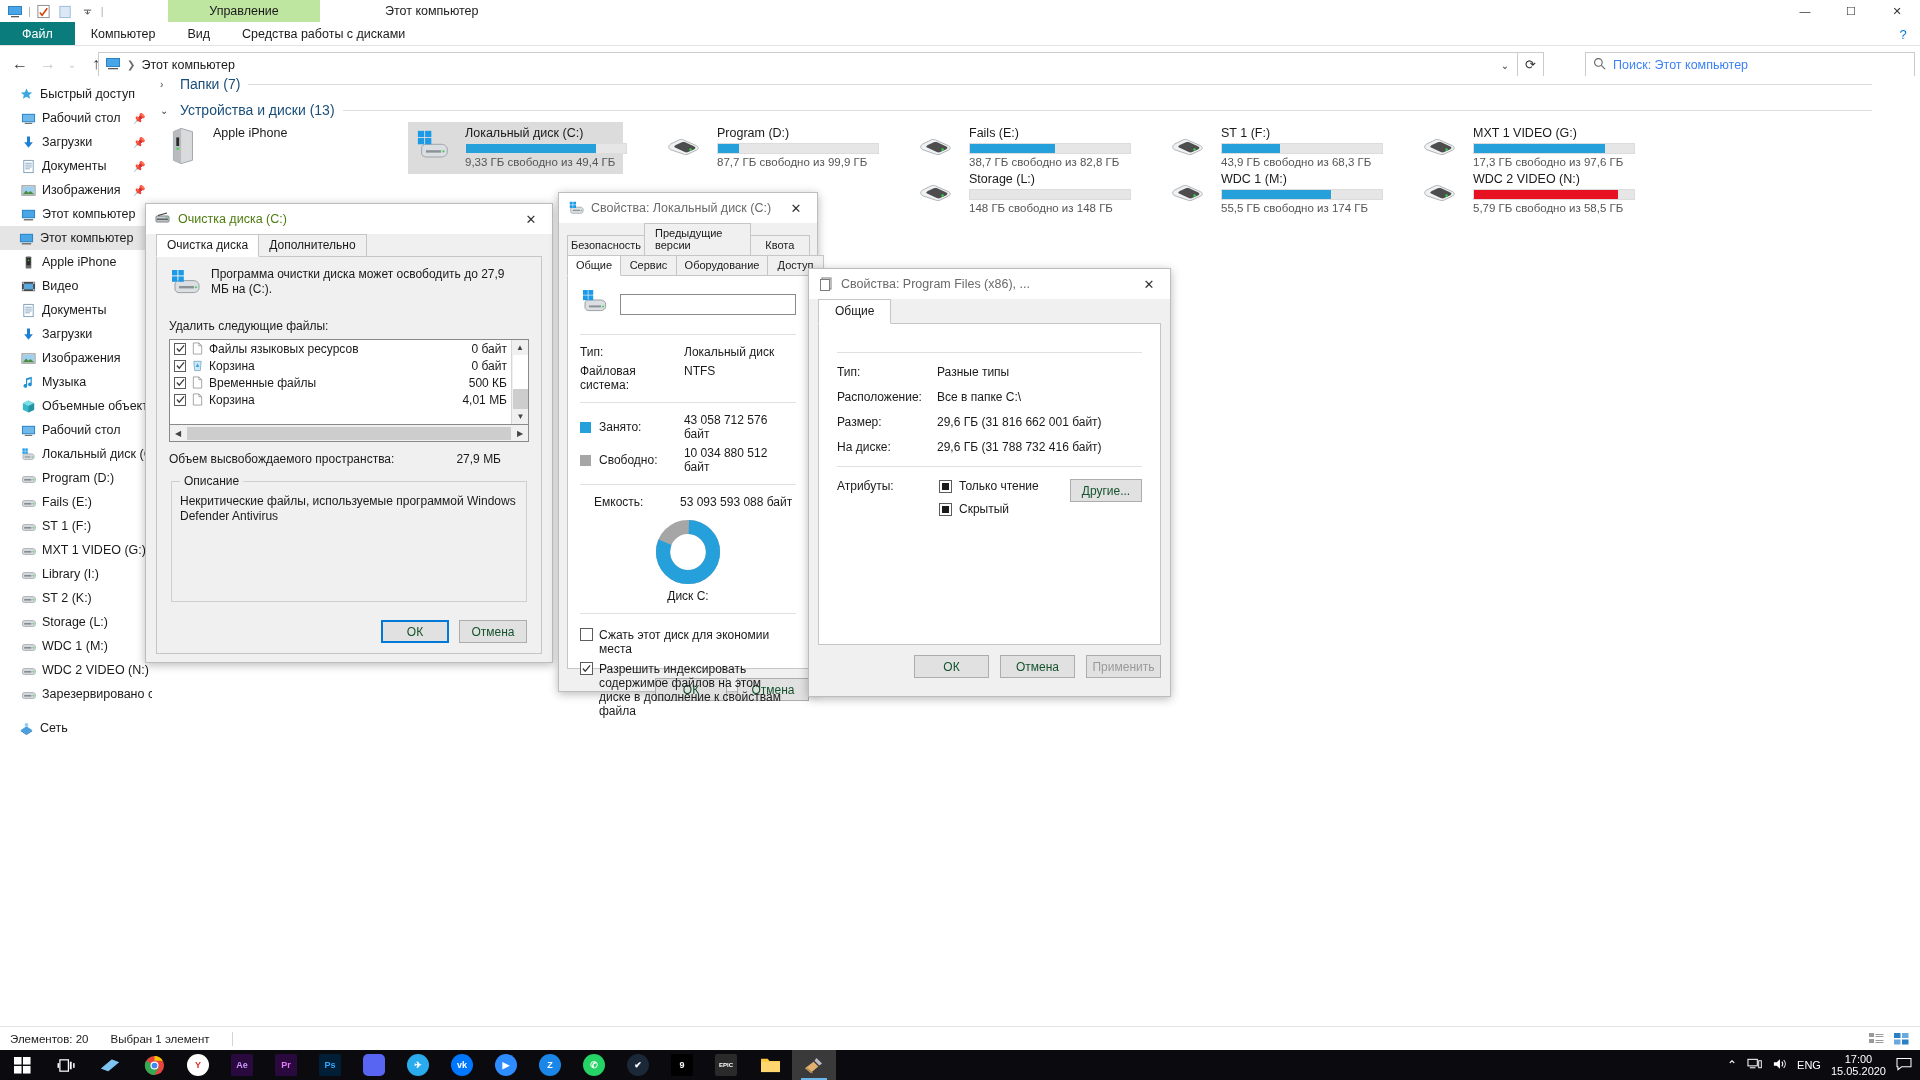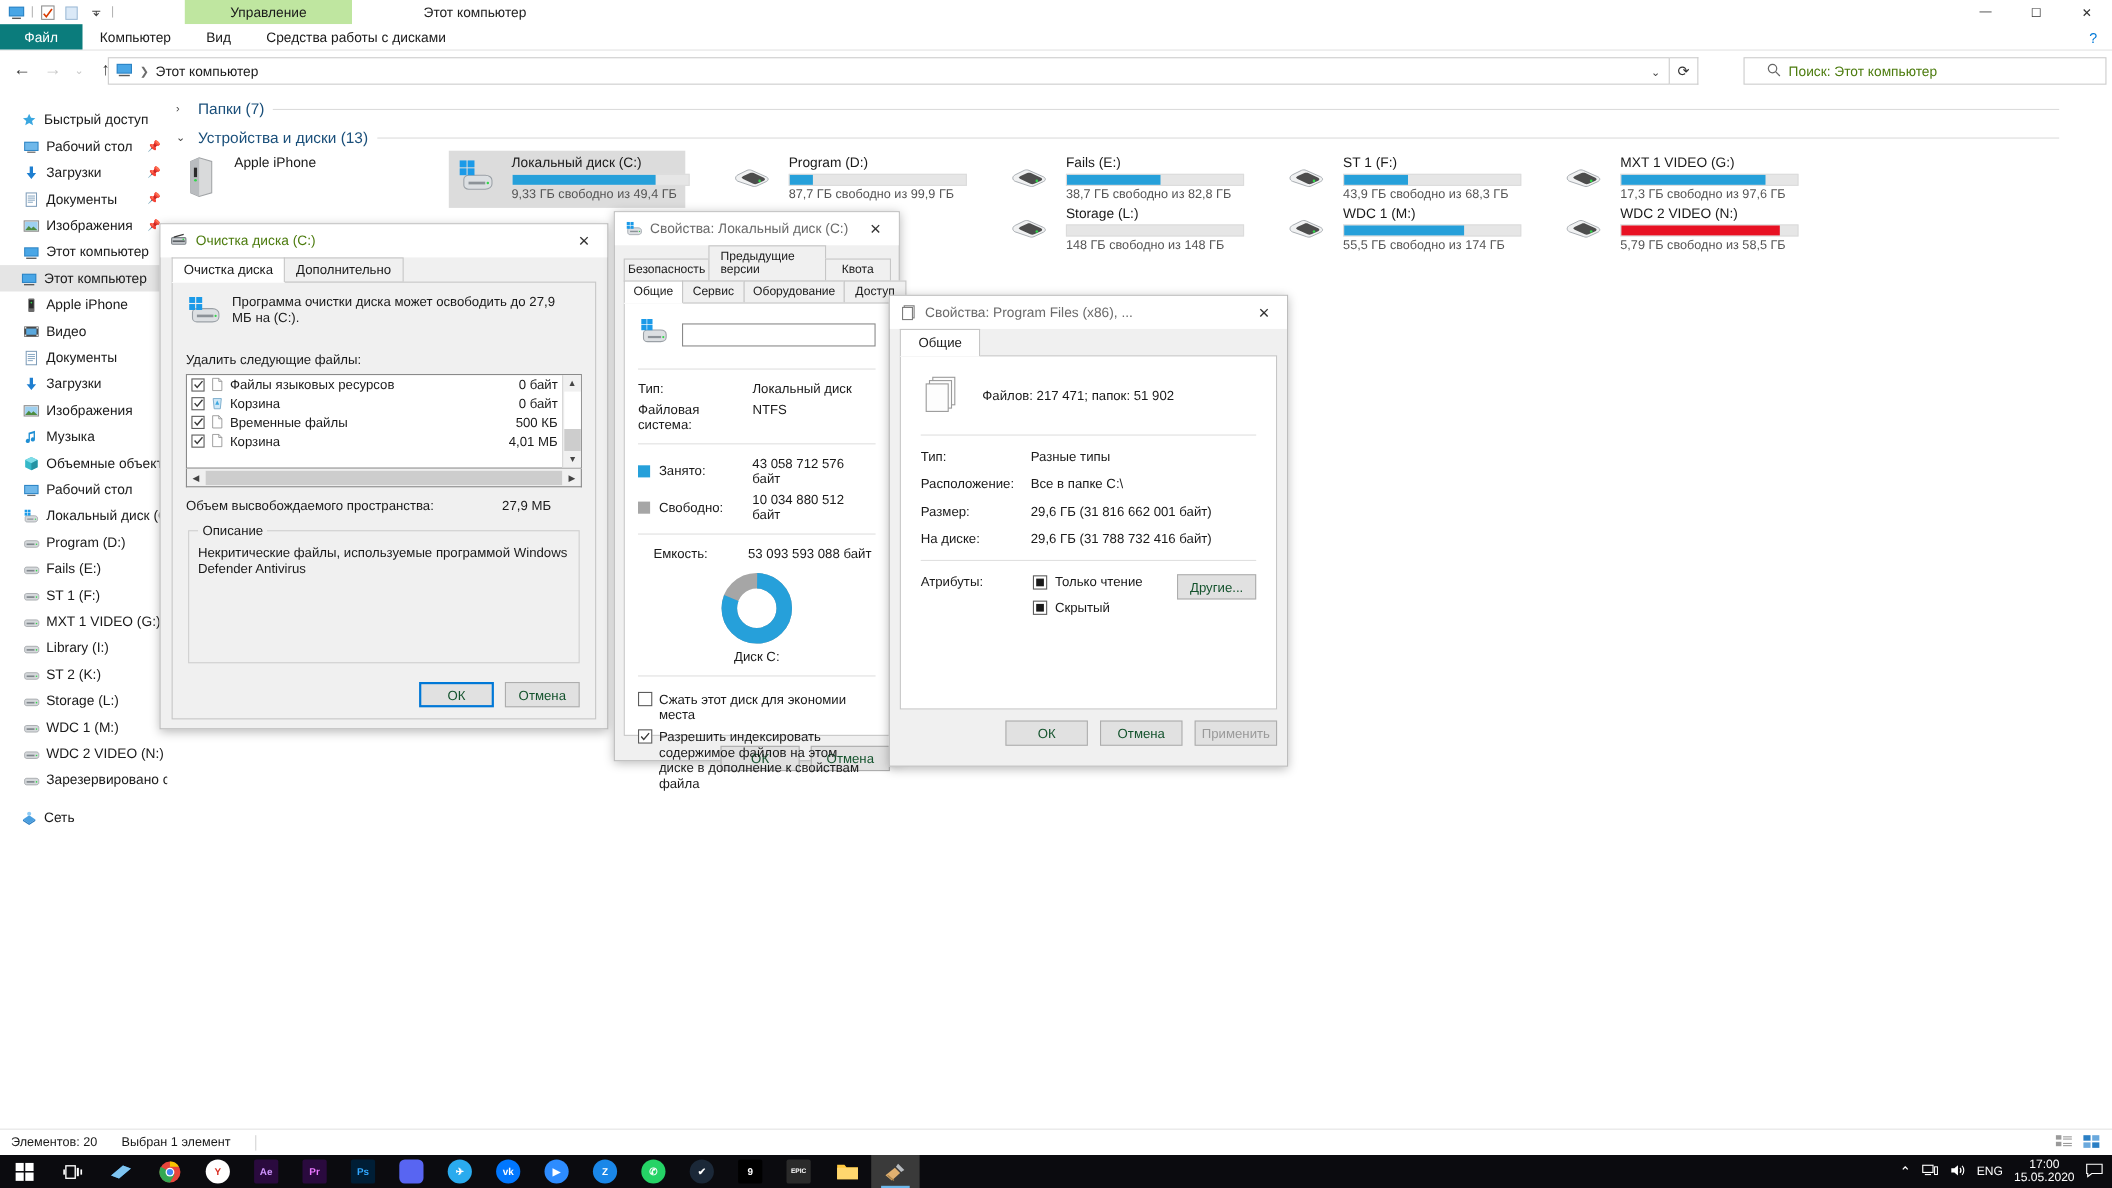--- a/index.html
+++ b/index.html
@@ -48,26 +48,26 @@
   .addr-field {
     position: absolute; left: 98px; top: 4px; width: 1420px; height: 25px;
     border: 1px solid #cccccc; background: #fff; display: flex; align-items: center; padding-left: 6px; gap: 6px;
     font-size: 12.5px; color: #1a1a1a;
   }
   .crumb-sep { color: #6d6d6d; font-size: 10px; }
   .addr-dd { position: absolute; right: 1px; top: 1px; width: 22px; height: 23px; display: flex; align-items: center; justify-content: center; font-size: 10px; color: #444; }
   .refresh-btn { position: absolute; left: 1518px; top: 4px; width: 26px; height: 25px; border: 1px solid #ccc; border-left: none; display: flex; align-items: center; justify-content: center; font-size: 13px; color: #333; }
   .search-field {
     position: absolute; left: 1585px; top: 4px; width: 330px; height: 25px;
-    border: 1px solid #cccccc; background: #fff; display: flex; align-items: center; gap: 7px; padding-left: 20px;
-    font-size: 12.5px; color: #4d7c0f;
+    border: 1px solid #cccccc; background: #fff; display: flex; align-items: center; gap: 7px; padding-left: 7px;
+    font-size: 12.5px; color: #3b82f6;
   }
 
   
-  .explorer-body { position: absolute; top: 91px; left: 0; width: 1920px; height: 946px; background: #fff; }
+  .explorer-body { position: absolute; top: 76px; left: 0; width: 1920px; height: 946px; background: #fff; }
   .sidebar { position: absolute; left: 0; top: 0; width: 152px; height: 946px; background: #fff; padding-top: 6px; }
   .side-item { height: 24px; display: flex; align-items: center; gap: 6px; font-size: 12.5px; color: #1a1a1a; white-space: nowrap; }
   .side-item.lvl0 { padding-left: 18px; }
   .side-item.lvl1 { padding-left: 20px; }
   .side-item.sel { background: #e5e5e5; }
   .side-item.gap { margin-top: 10px; }
   .side-ico { width: 16px; height: 16px; flex: 0 0 16px; display: flex; align-items: center; justify-content: center; }
 
   .content { position: absolute; left: 152px; top: 0; width: 1768px; height: 946px; background: #fff; }
   .group-hdr { display: flex; align-items: center; gap: 8px; font-size: 14px; color: #1a4f7a; padding-left: 4px; }
@@ -910,30 +910,20 @@
           </svg>
       </span>
       <span class="dt-title dim">Свойства: Program Files (x86), ...</span>
       <span class="dlg-x">✕</span>
     </div>
     <div style="padding:0 9px 9px;">
       <div class="tabstrip">
         <div class="tab active" style="padding:4px 16px 5px">Общие</div>
       </div>
       <div class="tabpane" style="background:#fff; padding:14px 18px; height:322px; position:relative;">
-        <div style="display:flex; align-items:center; gap:18px;">
-          <span>
-            <svg width="38" height="38" viewBox="0 0 38 38">
-              <rect x="11" y="5" width="20" height="25" fill="#fdfdfd" stroke="#9a9a9a"></rect>
-              <rect x="8" y="8" width="20" height="25" fill="#fdfdfd" stroke="#9a9a9a"></rect>
-              <rect x="5" y="11" width="20" height="25" fill="#fdfdfd" stroke="#9a9a9a"></rect>
-            </svg>
-          </span>
-          <span class="lbl">Файлов: 217 471; папок: 51 902</span>
-        </div>
         <div style="height:1px;background:#e0e0e0;margin:14px 0 12px"></div>
         <div id="fp-rows">
             <div style="display: flex; gap: 8px; margin-bottom: 11px;">
               <span class="lbl" style="width:92px">Тип:</span>
               <span class="lbl">Разные типы</span>
             </div>
             <div style="display: flex; gap: 8px; margin-bottom: 11px;">
               <span class="lbl" style="width:92px">Расположение:</span>
               <span class="lbl">Все в папке C:\</span>
             </div>

